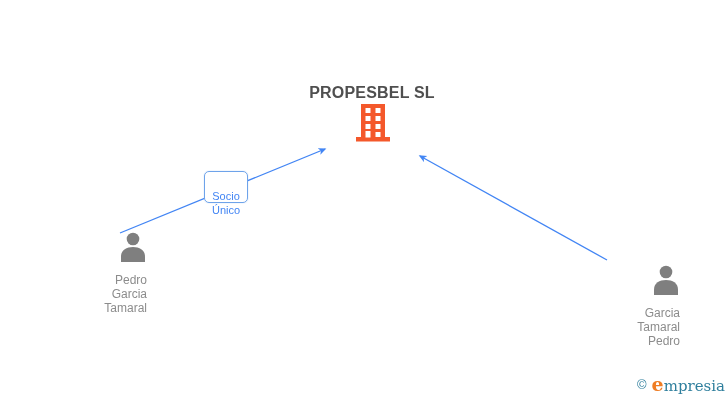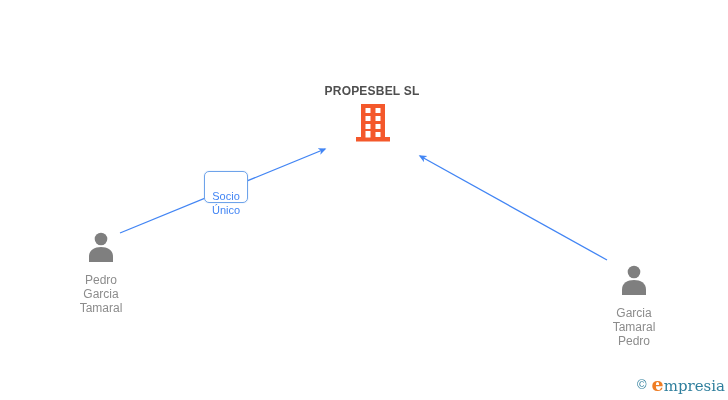--- a/index.html
+++ b/index.html
@@ -3,24 +3,24 @@
 <meta charset="utf-8">
 <style>
   html,body{margin:0;padding:0;background:#fff;}
   #stage{
     position:relative;width:728px;height:400px;background:#ffffff;
     font-family:"Liberation Sans",sans-serif;overflow:hidden;
   }
   #edges{position:absolute;left:0;top:0;width:728px;height:400px;}
   .company-title{
     position:absolute;left:272px;top:84px;width:200px;text-align:center;
-    font-size:12px;font-weight:bold;color:#4f4f4f;letter-spacing:.2px;
+    font-size:16px;font-weight:bold;color:#4f4f4f;letter-spacing:.2px;
   }
   .company-icon{position:absolute;left:355px;top:104px;width:36px;height:40px;}
-  .person{position:absolute;width:92px;text-align:center;}
+  .person{position:absolute;width:92px;text-align:right;}
   .person.left{left:55px;top:232px;}
   .person.right{left:588px;top:265px;}
   .person .p-icon{display:inline-block;width:28px;height:30px;}
   .person .p-name{margin-top:7px;font-size:12px;line-height:14px;color:#8c8c8c;}
   .edge-label{
     position:absolute;background:#ffffff;border:1px solid #6ea3ea;border-radius:5px;
     color:#4285f4;font-size:11px;line-height:14px;text-align:center;
     box-sizing:border-box;padding-top:17px;
     box-shadow:0 0 0 1px rgba(110,163,234,0.08);
   }

